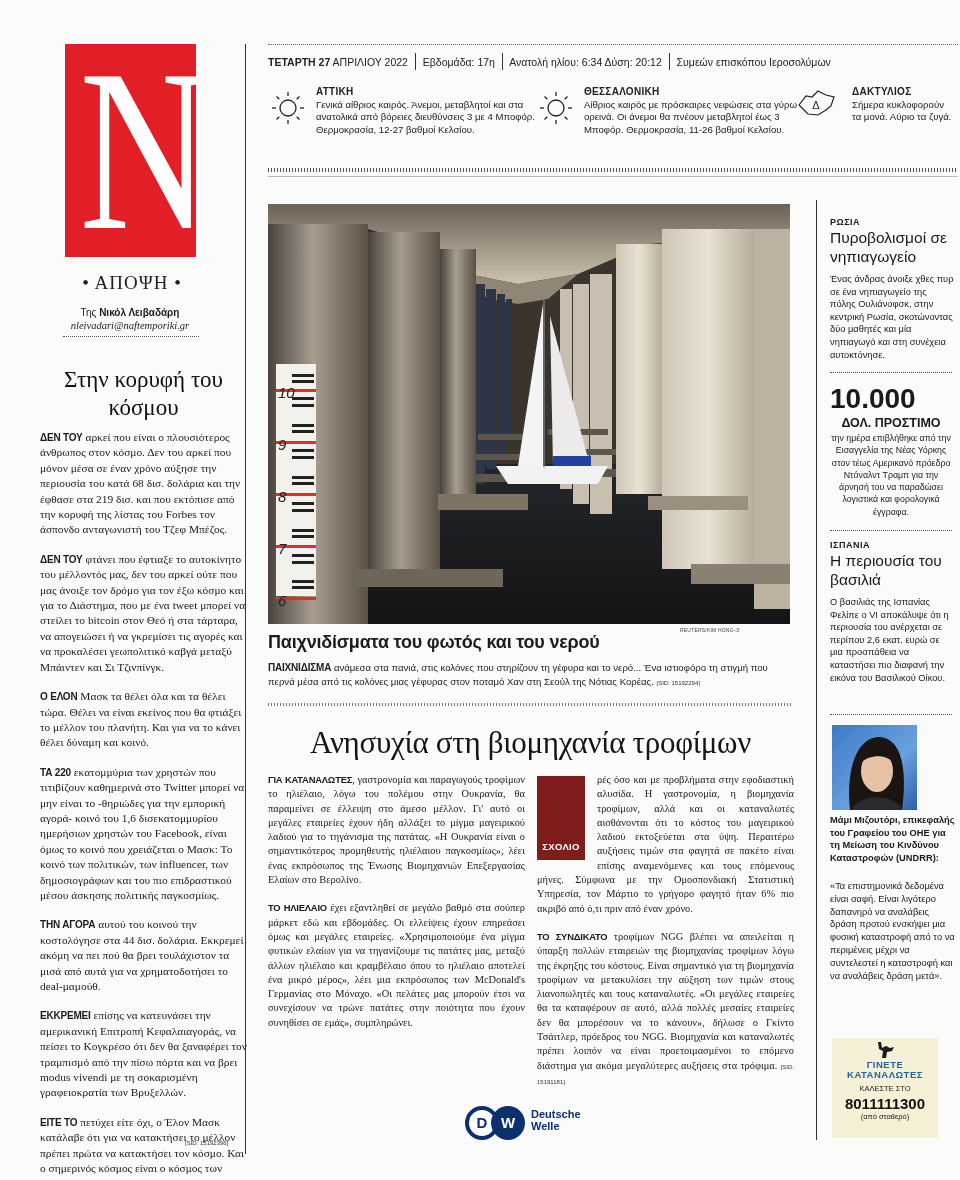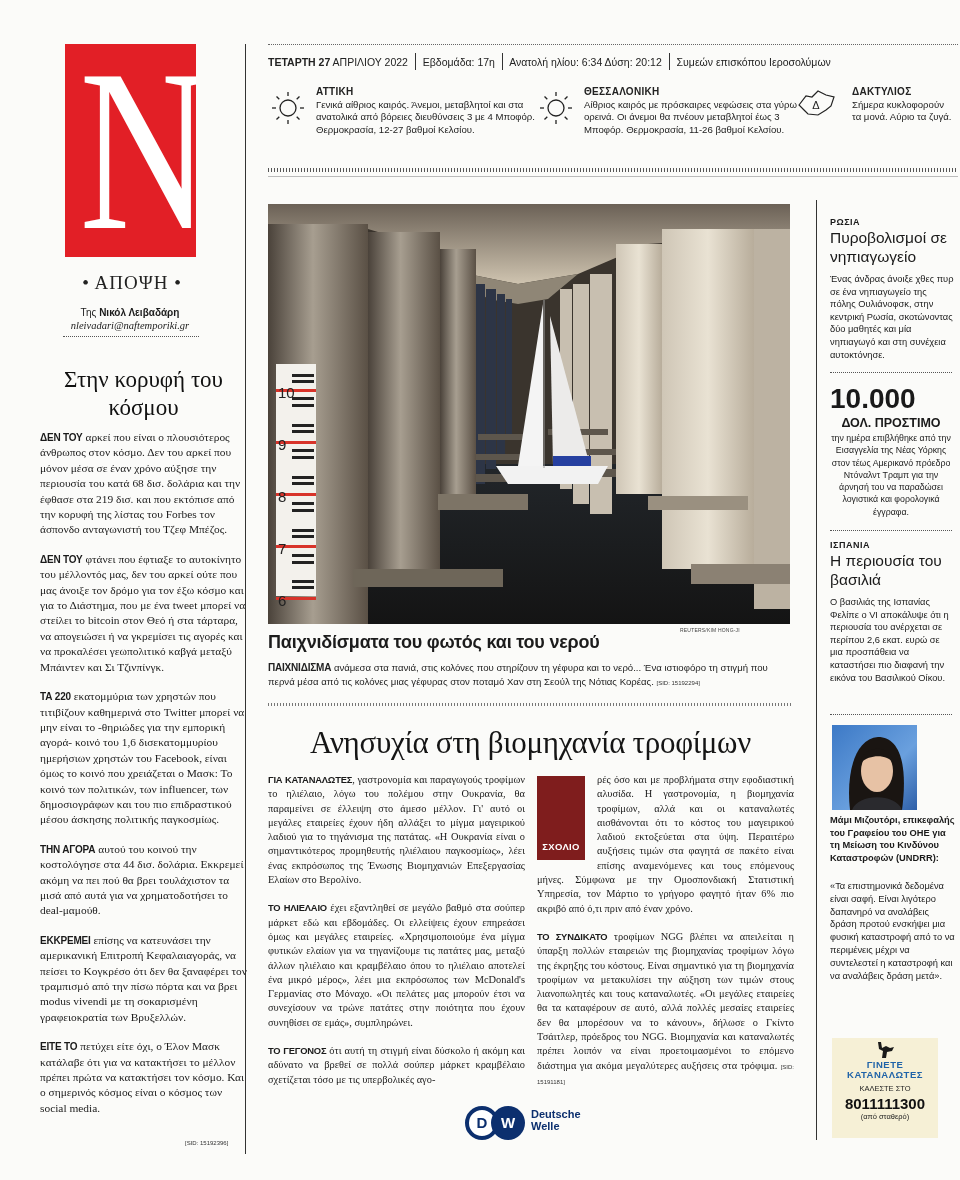--- a/index.html
+++ b/index.html
@@ -26,21 +26,21 @@
   .dateline b { font-weight: bold; }
   .dateline .sep { display: inline-block; width: 1px; height: 17px; background: #333; vertical-align: -4px; margin: 0 4px; }
   .weather { position: absolute; top: 86px; font-family: "Liberation Sans", sans-serif; font-size: 9.6px; line-height: 12.6px; color: #222; }
   .weather .wt { font-weight: bold; font-size: 10px; letter-spacing: 0.3px; }
   .weather .wicon { position: absolute; left: 0; top: 4px; width: 36px; height: 36px; }
   .weather .wtext { position: absolute; left: 46px; top: 0; }
   .hdr-hash { position: absolute; left: 268px; top: 168px; width: 690px; height: 4px; background: repeating-linear-gradient(90deg, #555 0 1px, transparent 1px 3px); }
   .hdr-rule { position: absolute; left: 268px; top: 176px; width: 690px; border-top: 1px solid #bbb; }
 
   
-  .photo { position: absolute; left: 268px; top: 204px; width: 522px; height: 420px; background: #2b2620; overflow: hidden; }
+  .photo { position: absolute; left: 268px; top: 204px; width: 522px; height: 420px; background: #2b2620; overflow: hidden; font-style: italic; }
   .photo-credit { position: absolute; left: 680px; top: 627px; font-family: "Liberation Sans", sans-serif; font-size: 5px; color: #444; letter-spacing: 0.2px; }
   .photo-title { position: absolute; left: 268px; top: 632px; font-family: "Liberation Sans", sans-serif; font-weight: bold; font-size: 18px; color: #1c1c1c; letter-spacing: -0.2px; }
   .photo-cap { position: absolute; left: 268px; top: 661px; width: 525px; font-family: "Liberation Sans", sans-serif; font-size: 9.6px; line-height: 14px; color: #222; }
   .photo-cap .lead { font-size: 10px; }
   .cap-hash { position: absolute; left: 268px; top: 703px; width: 525px; height: 3px; background: repeating-linear-gradient(90deg, #777 0 1px, transparent 1px 3px); }
 
   
   .art-title { position: absolute; left: 268px; top: 725px; width: 525px; text-align: center; font-family: "Liberation Serif", serif; font-size: 31px; color: #151515; letter-spacing: -0.3px; }
   .art-col { position: absolute; top: 773px; font-family: "Liberation Serif", serif; font-size: 10.4px; line-height: 14.3px; color: #1a1a1a; text-align: justify; }
   .art-col p { margin-bottom: 14px; }
@@ -88,20 +88,21 @@
     <b>Νικόλ Λειβαδάρη</b>
   </div>
   <div class="email">nleivadari@naftemporiki.gr</div>
 </div>
 <div class="dots-left"></div>
 <div class="left-title">Στην κορυφή του κόσμου</div>
 
 <div class="left-body">
   <p><span class="lead">ΔΕΝ ΤΟΥ</span><span> αρκεί που είναι ο πλουσιότερος άνθρωπος στον κόσμο. Δεν του αρκεί που μόνον μέσα σε έναν χρόνο αύξησε την περιουσία του κατά 68 δισ. δολάρια και την έφθασε στα 219 δισ. και που εκτόπισε από την κορυφή της λίστας του Forbes τον άσπονδο ανταγωνιστή του Τζεφ Μπέζος.</span></p>
   <p><span class="lead">ΔΕΝ ΤΟΥ</span><span> φτάνει που έφτιαξε το αυτοκίνητο του μέλλοντός μας, δεν του αρκεί ούτε που μας άνοιξε τον δρόμο για τον έξω κόσμο και για το Διάστημα, που με ένα tweet μπορεί να στείλει το bitcoin στον Θεό ή στα τάρταρα, να απογειώσει ή να γκρεμίσει τις αγορές και να προκαλέσει γεωπολιτικό καβγά μεταξύ Μπάιντεν και Σι Τζινπίνγκ.</span></p>
+  <p><span class="lead">Ο ΕΛΟΝ</span><span> Μασκ τα θέλει όλα και τα θέλει τώρα. Θέλει να είναι εκείνος που θα φτιάξει το μέλλον του πλανήτη. Και για να το κάνει θέλει δύναμη και κοινό.</span></p>
   <p><span class="lead">ΤΑ 220</span><span> εκατομμύρια των χρηστών που τιτιβίζουν καθημερινά στο Twitter μπορεί να μην είναι το -θηριώδες για την εμπορική αγορά- κοινό του 1,6 δισεκατομμυρίου ημερήσιων χρηστών του Facebook, είναι όμως το κοινό που χρειάζεται ο Μασκ: Το κοινό των πολιτικών, των influencer, των δημοσιογράφων και του πιο επιδραστικού μέσου άσκησης πολιτικής παγκοσμίως.</span></p>
   <p><span class="lead">ΤΗΝ ΑΓΟΡΑ</span><span> αυτού του κοινού την κοστολόγησε στα 44 δισ. δολάρια. Εκκρεμεί ακόμη να πει πού θα βρει τουλάχιστον τα μισά από αυτά για να χρηματοδοτήσει το deal-μαμούθ.</span></p>
   <p><span class="lead">ΕΚΚΡΕΜΕΙ</span><span> επίσης να κατευνάσει την αμερικανική Επιτροπή Κεφαλαιαγοράς, να πείσει το Κογκρέσο ότι δεν θα ξαναφέρει τον τραμπισμό από την πίσω πόρτα και να βρει modus vivendi με τη σοκαρισμένη γραφειοκρατία των Βρυξελλών.</span></p>
   <p><span class="lead">ΕΙΤΕ ΤΟ</span><span> πετύχει είτε όχι, ο Έλον Μασκ κατάλαβε ότι για να κατακτήσει το μέλλον πρέπει πρώτα να κατακτήσει τον κόσμο. Και ο σημερινός κόσμος είναι ο κόσμος των social media.</span></p>
 </div>
 <div class="sid left-sid">[SID: 15192396]</div>
 <div class="vrule-1"></div>
 
 <div class="hdr-dots"></div>
 <div class="dateline">
@@ -280,21 +281,20 @@
   <span class="lead">ΠΑΙΧΝΙΔΙΣΜΑ</span><span> ανάμεσα στα πανιά, στις κολόνες που στηρίζουν τη γέφυρα και το νερό... Ένα ιστιοφόρο τη στιγμή που περνά μέσα από τις κολόνες μιας γέφυρας στον ποταμό Χαν στη Σεούλ της Νότιας Κορέας.</span>
   <span class="sid">[SID: 15192294]</span>
 </div>
 <div class="cap-hash"></div>
 
 <div class="art-title">Ανησυχία στη βιομηχανία τροφίμων</div>
 
 <div class="art-col col-a">
   <p><span class="lead">ΓΙΑ ΚΑΤΑΝΑΛΩΤΕΣ</span><span>, γαστρονομία και παραγωγούς τροφίμων το ηλιέλαιο, λόγω του πολέμου στην Ουκρανία, θα παραμείνει σε έλλειψη στο άμεσο μέλλον. Γι' αυτό οι μεγάλες εταιρείες έχουν ήδη αλλάξει το μίγμα μαγειρικού λαδιού για το τηγάνισμα της πατάτας. «Η Ουκρανία είναι ο σημαντικότερος προμηθευτής ηλιέλαιου παγκοσμίως», λέει ένας εκπρόσωπος της Ένωσης Βιομηχανιών Επεξεργασίας Ελαίων στο Βερολίνο.</span></p>
   <p><span class="lead">ΤΟ ΗΛΙΕΛΑΙΟ</span><span> έχει εξαντληθεί σε μεγάλο βαθμό στα σούπερ μάρκετ εδώ και εβδομάδες. Οι ελλείψεις έχουν επηρεάσει όμως και μεγάλες εταιρείες. «Χρησιμοποιούμε ένα μίγμα φυτικών ελαίων για να τηγανίζουμε τις πατάτες μας, μεταξύ άλλων ηλιέλαιο και κραμβέλαιο όπου το ηλιέλαιο αποτελεί ένα μικρό μέρος», λέει μια εκπρόσωπος των McDonald's Γερμανίας στο Μόναχο. «Οι πελάτες μας μπορούν έτσι να συνεχίσουν να τρώνε πατάτες στην ποιότητα που έχουν συνηθίσει σε εμάς», συμπληρώνει.</span></p>
-  <p><span class="lead">ΤΟ ΓΕΓΟΝΟΣ</span><span> ότι αυτή τη στιγμή είναι δύσκολο ή ακόμη και αδύνατο να βρεθεί σε πολλά σούπερ μάρκετ κραμβέλαιο σχετίζεται τόσο με τις υπερβολικές αγο-</span></p>
 </div>
 
 <div class="art-col col-b">
   <div class="scholio">
     <span>ΣΧΟΛΙΟ</span>
   </div>
   <p><span>ρές όσο και με προβλήματα στην εφοδιαστική αλυσίδα. Η γαστρονομία, η βιομηχανία τροφίμων, αλλά και οι καταναλωτές αισθάνονται ότι το κόστος του μαγειρικού λαδιού εκτοξεύεται στα ύψη. Περαιτέρω αυξήσεις τιμών στα φαγητά σε πακέτο είναι επίσης αναμενόμενες και τους επόμενους μήνες. Σύμφωνα με την Ομοσπονδιακή Στατιστική Υπηρεσία, τον Μάρτιο το γρήγορο φαγητό ήταν 6% πιο ακριβό από ό,τι πριν από έναν χρόνο.</span></p>
   <p><span class="lead">ΤΟ ΣΥΝΔΙΚΑΤΟ</span><span> τροφίμων NGG βλέπει να απειλείται η ύπαρξη πολλών εταιρειών της βιομηχανίας τροφίμων λόγω της έκρηξης του κόστους. Είναι σημαντικό για τη βιομηχανία τροφίμων να μετακυλίσει την αύξηση των τιμών στους λιανοπωλητές και τους καταναλωτές. «Οι μεγάλες εταιρείες θα τα καταφέρουν σε αυτό, αλλά πολλές μεσαίες εταιρείες δεν θα μπορέσουν να το κάνουν», δήλωσε ο Γκίντο Τσάιτλερ, πρόεδρος του NGG. Βιομηχανία και καταναλωτές πρέπει λοιπόν να είναι προετοιμασμένοι το επόμενο διάστημα για ακόμα μεγαλύτερες αυξήσεις στα τρόφιμα.</span> <span class="sid">[SID: 15191181]</span></p>
 </div>
 

